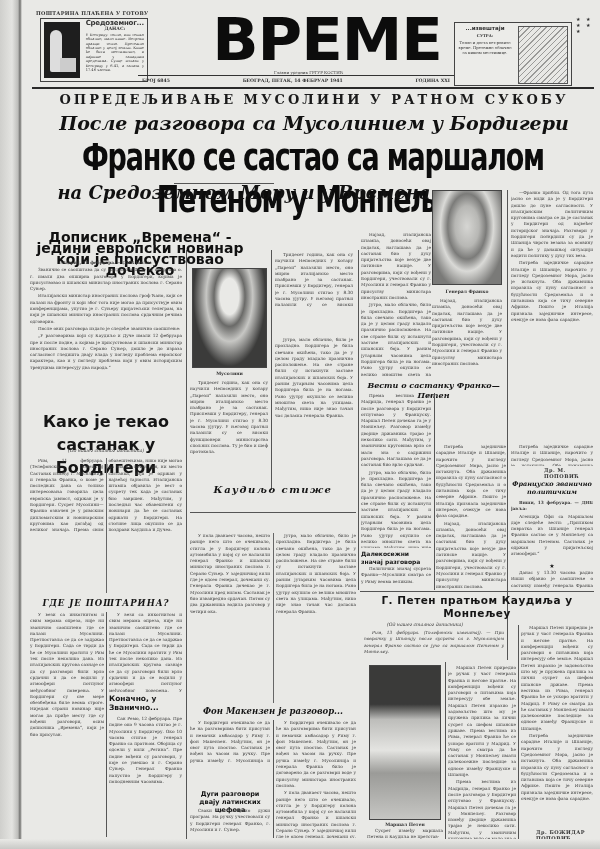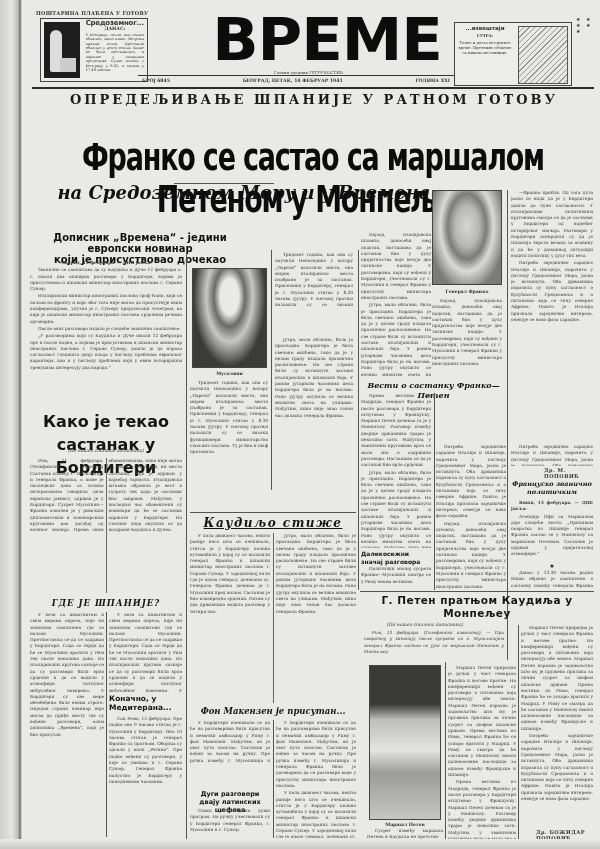--- a/index.html
+++ b/index.html
@@ -76,21 +76,21 @@
     font-family: "DejaVu Sans", sans-serif; font-weight: bold; font-size: 27px; letter-spacing: -1.2px;
     transform: scaleY(1.35); transform-origin: top; color:#0c0c0c;
   }
   .deck {
     position: absolute; left: 30px; top: 182px; width: 380px; text-align: center;
     font-family: "DejaVu Serif", serif; font-style: italic; font-weight: bold; font-size: 18px; line-height: 21px; color:#111;
   }
   .deck-rule { position: absolute; left: 150px; top: 183px; width: 100px; height: 1px; background:#555; }
   .corr-head {
     position: absolute; left: 6px; top: 232px; width: 220px; text-align: center;
-    font-family: "DejaVu Sans", sans-serif; font-weight: bold; font-size: 10px; line-height: 11px; color:#111;
+    font-family: "DejaVu Sans", sans-serif; font-weight: bold; font-size: 14px; line-height: 11px; color:#111;
   }
 
   
   .col { position: absolute; font-size: 4.3px; line-height: 6.3px; text-align: justify; color:#3b3b3b; overflow: hidden; }
   .col p { text-indent: 8px; margin-bottom: 1px; }
   .vrule { position: absolute; width: 1px; background: #555; }
   .hrule { position: absolute; height: 1px; background: #555; }
 
   .photo { position: absolute; border: 1px solid #444; overflow: hidden; }
   .photo .ph { width: 100%; height: 100%; }
@@ -137,21 +137,22 @@
     <div class="issue-text">
       <div class="issue-title">...извештаји</div>
       <div style="font-weight:bold;margin-bottom:2px">СУТРА:</div>
       <div>Топло и доста вет-ровито време. Претежно облачно са кишом ме-стимице.</div>
     </div>
     <div class="issue-img"></div>
   </div>
 
   <div class="rule-thick"></div>
 
-  <div class="kicker">ОПРЕДЕЉИВАЊЕ ШПАНИЈЕ У РАТНОМ ГОТОВУ</div>
+  <div class="kicker">ОПРЕДЕЉИВАЊЕ МУСОЛИНИ У РАТНОМ СУКОБУ</div>
+  <div class="sub1">После разговора са Мусолинием у Бордигери</div>
   <div class="main-head">Франко се састао са маршалом Петеном у Монпељеу</div>
   <div class="deck-rule"></div>
   <div class="deck">
     <div>на Средоземном Мору и у Времена</div>
   </div>
   <div class="corr-head">
     <div>Дописник „Времена“ - једини европски новинар</div>
     <div>који је присуствовао дочекао</div>
   </div>
 
@@ -162,29 +163,29 @@
     <p>После ових разговора издато је следеће званично саопштење:</p>
     <p>„У разговорима који су Каудиљо и Дуче имали 12 фебруара пре и после подне, а којима је присуствовао и шпански министар иностраних послова г. Серано Суњер, дошло је до израза сагласност гледишта двају влада у погледу проблема европског карактера, као и у погледу проблема који у овим историјским тренуцима интересују два народа.“</p>
   </div>
 
   <div class="sec-head sh-sans" style="left:6px; top:410px; width:152px; font-size:16px; line-height:23px;">Како је текао састанак у Бордигери</div>
   <div class="byline" style="left:6px; top:448px; width:152px;">(Од нашег сталног дописника)</div>
   <div class="col" style="left:6px; top:458px; width:152px; height:135px; column-count:2; column-gap:5px; column-rule:1px solid #666;">
     <p>Рим, 11 фебруара. (Телефонски извештај) Састанак између г. Мусолинија и генерала Франка, о коме је последњих дана са толико интересовања говорила цела европска јавност, одржан је у Бордигери. Сусрет Мусолини—Франко означен је у римским дипломатским и новинарским круговима као догађај од великог значаја. Према свим обавештењима, нико није могао да зна ни тачан дан, ни место састанка, који је одржан у највећој тајности. Италијанска штампа објавила је вест о сусрету тек када је састанак био завршен. Мађутим, у последњи час обавештени су новинари да ће се састанак одржати у Бордигери. На стотине лица окупило се да поздрави Каудиља и Дучеа.</p>
   </div>
 
-  <div class="sec-head sh-italic" style="left:6px; top:598px; width:152px; font-size:8.5px; letter-spacing:1px;">ГДЕ ЈЕ ШПАНИЈЕ?</div>
+  <div class="sec-head sh-italic" style="left:6px; top:598px; width:152px; font-size:8.5px; letter-spacing:1px;">ГДЕ ЈЕ ПОШТАРИНА?</div>
   <div class="col" style="left:6px; top:612px; width:74px; height:225px;">
     <p>У вези са инкогнитом и свим мерама опреза, није ни званично саопштено где се налази Мусолини. Претпоставља се да се задржао у Бордигери. Сада се тврди да ће се Мусолини вратити у Рим тек после неколико дана. Из италијанских кругова сазнаје се да су разговори били врло срдачни и да се водили у атмосфери потпуног међусобног поверења. У Бордигери су све мере обезбеђења биле веома строге. Ниједан страни новинар није могао да приђе месту где су вођени разговори, осим дописника „Времена“, који је био присутан.</p>
   </div>
   <div class="vrule" style="left:82px; top:612px; height:225px;"></div>
   <div class="col" style="left:85px; top:612px; width:73px; height:80px;">
     <p>У вези са инкогнитом и свим мерама опреза, није ни званично саопштено где се налази Мусолини. Претпоставља се да се задржао у Бордигери. Сада се тврди да ће се Мусолини вратити у Рим тек после неколико дана. Из италијанских кругова сазнаје се да су разговори били врло срдачни и да се водили у атмосфери потпуног међусобног поверења. У Бордигери су све мере обезбеђења биле веома строге. Ниједан страни новинар није могао да приђе месту где су вођени разговори, осим дописника „Времена“, који је био присутан.</p>
   </div>
-  <div class="sec-head sh-sans" style="left:85px; top:694px; width:73px; font-size:7.5px; text-align:left; line-height:9px;">Коначно, у Медитерана...</div>
+  <div class="sec-head sh-sans" style="left:85px; top:694px; width:73px; font-size:7.5px; text-align:left; line-height:9px;">Коначно, у Званично...</div>
   <div class="col" style="left:85px; top:716px; width:73px; height:120px;">
     <p>Сан Ремо, 12 фебруара. Пре подне око 9 часова стигао је г. Мусолини у Бордигеру. Око 10 часова стигао је генерал Франко са пратњом. Обојица су одсели у вили „Регина“. Пре подне вођени су разговори, у које се умешао и г. Серано Суњер. Генерал Франко напустио је Бордигеру у поподневним часовима.</p>
   </div>
 
   <div class="vrule" style="left:162px; top:250px; height:590px;"></div>
 
   <div class="photo" style="left:168px; top:268px; width:75px; height:100px;">
     <div class="ph" style="background:radial-gradient(ellipse at 50% 28%, #e9e9e6 0, #e9e9e6 18%, #6a6a68 30%, #c7c7c4 45%, #3b3b3a 70%), #444;"></div>
   </div>
   <div class="caption" style="left:168px; top:371px; width:75px;">Мусолини</div>
@@ -195,27 +196,27 @@
   <div class="vrule" style="left:247px; top:250px; height:240px;"></div>
 
   <div class="col" style="left:251px; top:252px; width:78px; height:55px;">
     <p>Тридесет година, как она су научили Непоседних у котару „Парези“ налазили место, оно мирно италијанско место изабрано је за састанак. Приспевши у Бордигеру, генерал је г. Мусолини стигао у 8.30 часова ујутру. У његовој пратњи налазили су се високи функционери министарства спољних послова. Ту је био и шеф протокола.</p>
   </div>
   <div class="col" style="left:251px; top:337px; width:78px; height:152px;">
     <p>Јутро, мало облачно, било је прохладно. Бордигера је била свечано окићена, тако да је у целом граду владало празнично расположење. На све стране били су истакнути заставе италијанских и шпанских боја. У раним јутарњим часовима цела Бордигера била је на ногама. Рано ујутру окупило се велико мноштво света на улицама. Мађутим, нико није знао тачан час доласка генерала Франка.</p>
   </div>
 
   <div class="hrule" style="left:166px; top:512px; width:166px;"></div>
-  <div class="sec-head sh-italic" style="left:166px; top:516px; width:166px; font-size:12px; letter-spacing:1.5px;text-decoration:underline;">Каудиљо стиже</div>
+  <div class="sec-head sh-italic" style="left:166px; top:484px; width:166px; font-size:10px; letter-spacing:1.5px;">Каудиљо стиже</div>
   <div class="col" style="left:166px; top:533px; width:166px; height:170px; column-count:2; column-gap:6px; column-rule:1px solid #666;">
     <p>У пола дванаест часова, нешто раније него што се очекивало, стигла је у Бордигеру колона аутомобила у којој су се налазили генерал Франко и шпански министар иностраних послова г. Серано Суњер. У заједничкој вили где је одсео генерал, дочекани су. Генерала Франка дочекао је г. Мусолини пред вилом. Састанак је био изванредно срдачан. Потом су два државника водила разговор у четири ока.</p>
     <p>Јутро, мало облачно, било је прохладно. Бордигера је била свечано окићена, тако да је у целом граду владало празнично расположење. На све стране били су истакнути заставе италијанских и шпанских боја. У раним јутарњим часовима цела Бордигера била је на ногама. Рано ујутру окупило се велико мноштво света на улицама. Мађутим, нико није знао тачан час доласка генерала Франка.</p>
   </div>
 
-  <div class="sec-head sh-italic" style="left:166px; top:706px; width:166px; font-size:8.5px;">Фон Макензен је присутан...</div>
+  <div class="sec-head sh-italic" style="left:166px; top:706px; width:166px; font-size:8.5px;">Фон Макензен је разговор...</div>
   <div class="col" style="left:166px; top:720px; width:80px; height:44px;">
     <p>У Бордигери очекивало се да ће на разговорима бити присутан и немачки амбасадор у Риму г. фон Макензен. Мађутим, он је овог пута изостао. Састанак је вођен за часом на ручку. Пре ручка између г. Мусолинија и генерала Франка било је договорено да се разговори воде у присуству министара иностраних послова.</p>
   </div>
   <div class="vrule" style="left:249px; top:720px; height:118px;"></div>
   <div class="col" style="left:252px; top:720px; width:80px; height:118px;">
     <p>У Бордигери очекивало се да ће на разговорима бити присутан и немачки амбасадор у Риму г. фон Макензен. Мађутим, он је овог пута изостао. Састанак је вођен за часом на ручку. Пре ручка између г. Мусолинија и генерала Франка било је договорено да се разговори воде у присуству министара иностраних послова.</p>
     <p>У пола дванаест часова, нешто раније него што се очекивало, стигла је у Бордигеру колона аутомобила у којој су се налазили генерал Франко и шпански министар иностраних послова г. Серано Суњер. У заједничкој вили где је одсео генерал, дочекани су. Генерала Франка дочекао је г. Мусолини пред вилом. Састанак је био изванредно срдачан. Потом су два државника водила разговор у четири ока.</p>
   </div>
   <div class="sec-head sh-sans" style="left:166px; top:790px; width:80px; font-size:6.5px; line-height:8px;">Дуги разговори двају латинских шефова</div>
   <div class="col" style="left:166px; top:808px; width:80px; height:30px;">

